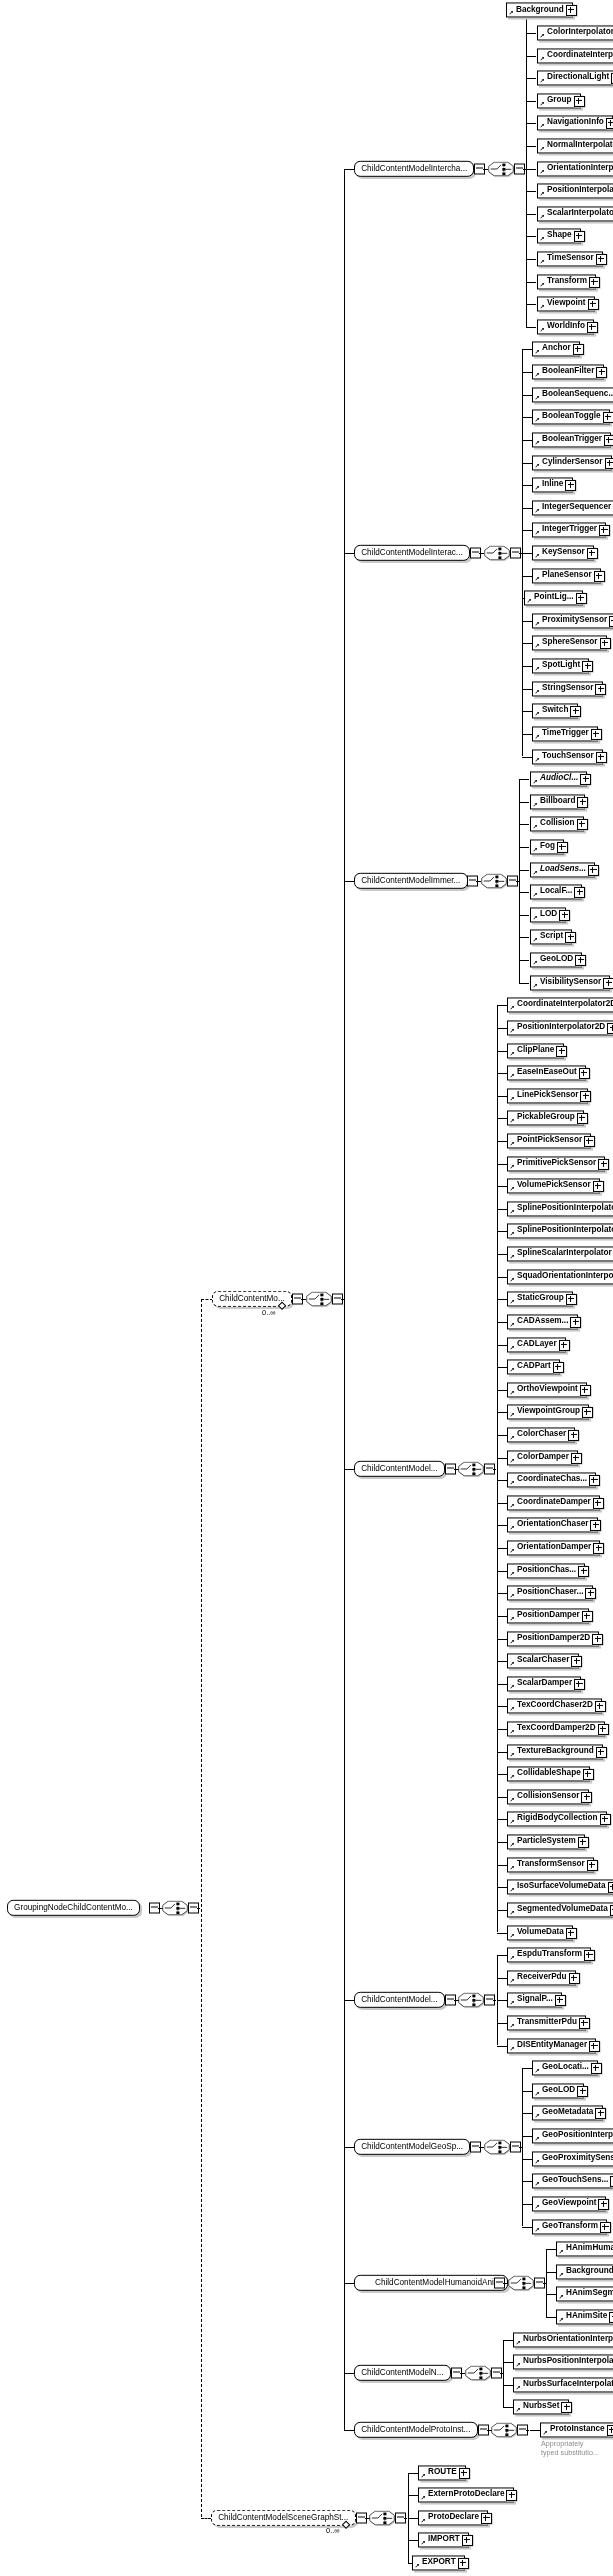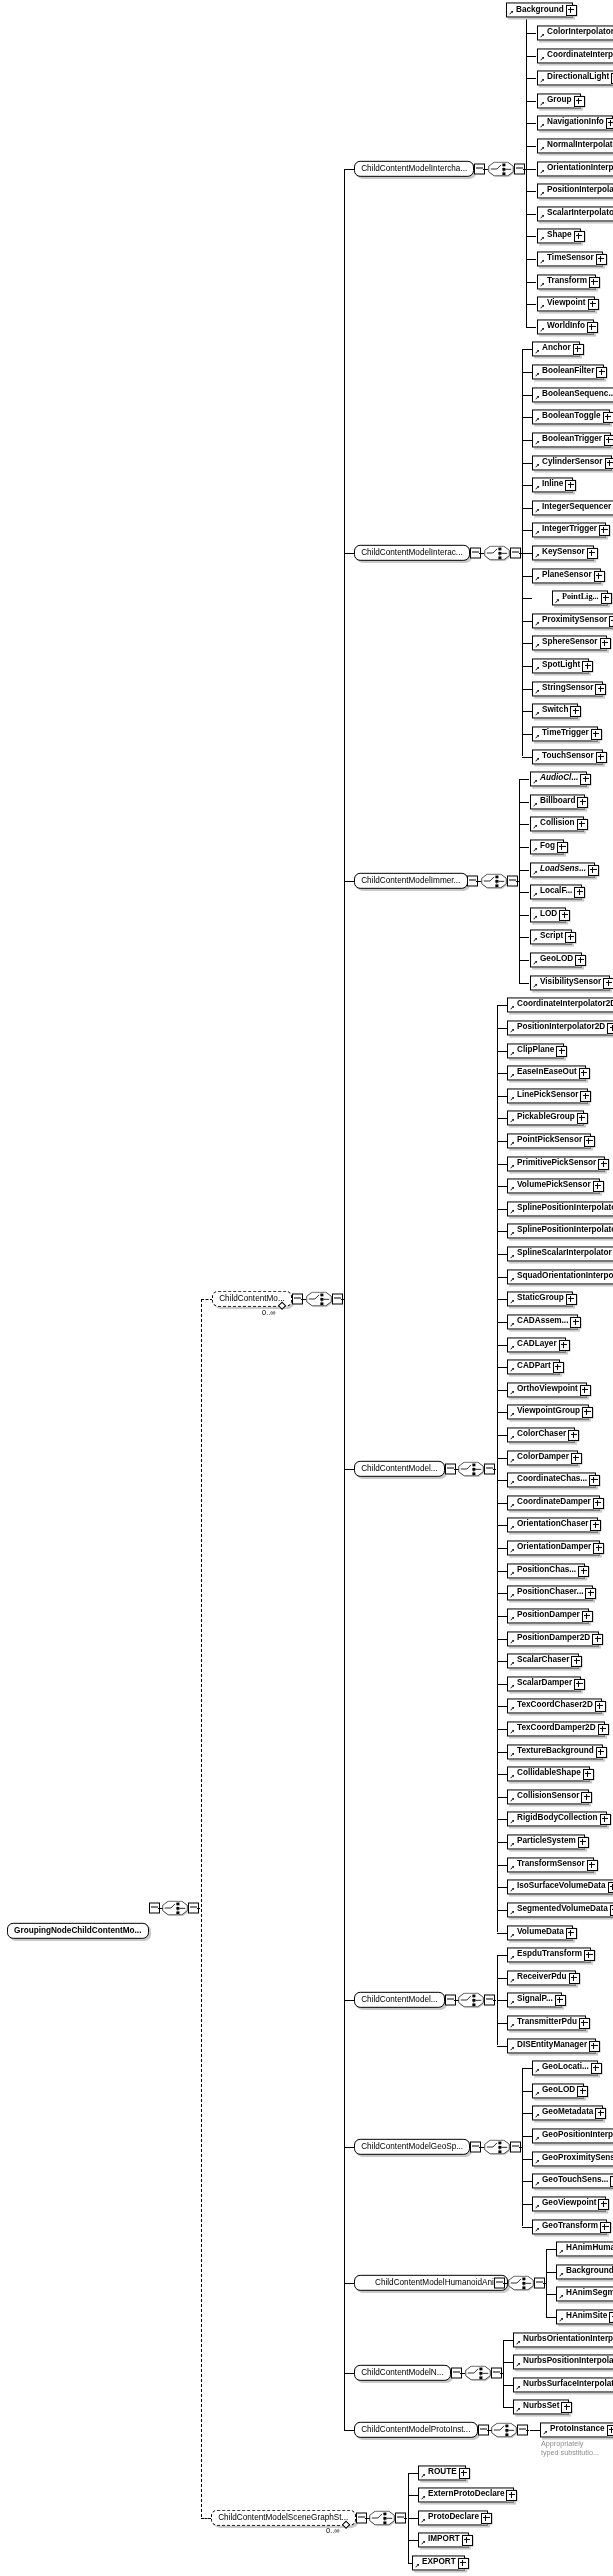--- a/index.html
+++ b/index.html
@@ -3,21 +3,21 @@
 <meta charset="utf-8">
 <style>
   html,body{margin:0;padding:0;background:#fff;}
   .canvas{position:relative;width:613px;height:2576px;background:#fff;overflow:hidden;
           font-family:"Liberation Sans","DejaVu Sans",sans-serif;}
   .cline{position:absolute;height:0;}
   .vl{position:absolute;width:0;}
   .ebox{position:absolute;transform:translateY(-50%);background:#fff;border:0.7px solid #000;
         border-radius:6.2px;padding:2.1px 6.2px 2.7px 6.2px;font-size:8.2px;white-space:nowrap;
         box-shadow:2.1px 2.1px 0 #c9c9c9;line-height:9.6px;}
-  .ebox.bold{font-weight:bold;margin-top:23px;}
+  .ebox.bold{font-weight:normal;}
   .ebox.dashed{border-style:dashed;}
   .leaf{position:absolute;transform:translateY(-50%);background:#fff;border:0.7px solid #000;
         padding:1.4px 8.2px 2.1px 9px;font-weight:bold;font-size:8.2px;white-space:nowrap;
         box-shadow:2.1px 2.1px 0 #c9c9c9;line-height:9.6px;}
   .leaf .arrow{position:absolute;left:1.4px;bottom:-1.4px;font-size:6.2px;font-weight:bold;color:#000;}
   .pbox{position:absolute;right:-4.8px;top:50%;transform:translateY(-50%);width:9px;height:9px;
         background:#fff;border:0.7px solid #000;box-shadow:0.7px 0.7px 0 #c9c9c9;}
   .pbox .ph{position:absolute;left:1.4px;right:1.4px;top:3.4px;height:0.7px;background:#000;}
   .pbox .pv{position:absolute;top:1.4px;bottom:1.4px;left:3.4px;width:0.7px;background:#000;}
   .mbox{position:absolute;transform:translateY(-50%);width:9px;height:9px;background:#fff;
@@ -211,21 +211,21 @@
     <div class="leaf" style="left: 532px; top: 553px;"><span class="arrow">↗</span><span>KeySensor</span><span class="pbox">
         <span class="ph"></span>
         <span class="pv"></span>
       </span></div>
     <div class="cline" style="left: 522px; width: 10.3px; top: 576px; border-top: 0.7px solid rgb(0, 0, 0);"></div>
     <div class="leaf" style="left: 532px; top: 576px;"><span class="arrow">↗</span><span>PlaneSensor</span><span class="pbox">
         <span class="ph"></span>
         <span class="pv"></span>
       </span></div>
     <div class="cline" style="left: 522px; width: 10.3px; top: 598px; border-top: 0.7px solid rgb(0, 0, 0);"></div>
-    <div class="leaf" style="left: 552px; top: 598px; font-family: Liberation Serif, serif;"><span class="arrow">↗</span><span>PointLig...</span><span class="pbox">
+    <div class="leaf" style="left: 524px; top: 598px;"><span class="arrow">↗</span><span>PointLig...</span><span class="pbox">
         <span class="ph"></span>
         <span class="pv"></span>
       </span></div>
     <div class="cline" style="left: 522px; width: 10.3px; top: 621px; border-top: 0.7px solid rgb(0, 0, 0);"></div>
     <div class="leaf" style="left: 532px; top: 621px;"><span class="arrow">↗</span><span>ProximitySensor</span><span class="pbox">
         <span class="ph"></span>
       </span></div>
     <div class="cline" style="left: 522px; width: 10.3px; top: 643px; border-top: 0.7px solid rgb(0, 0, 0);"></div>
     <div class="leaf" style="left: 532px; top: 643px;"><span class="arrow">↗</span><span>SphereSensor</span><span class="pbox">
         <span class="ph"></span>

